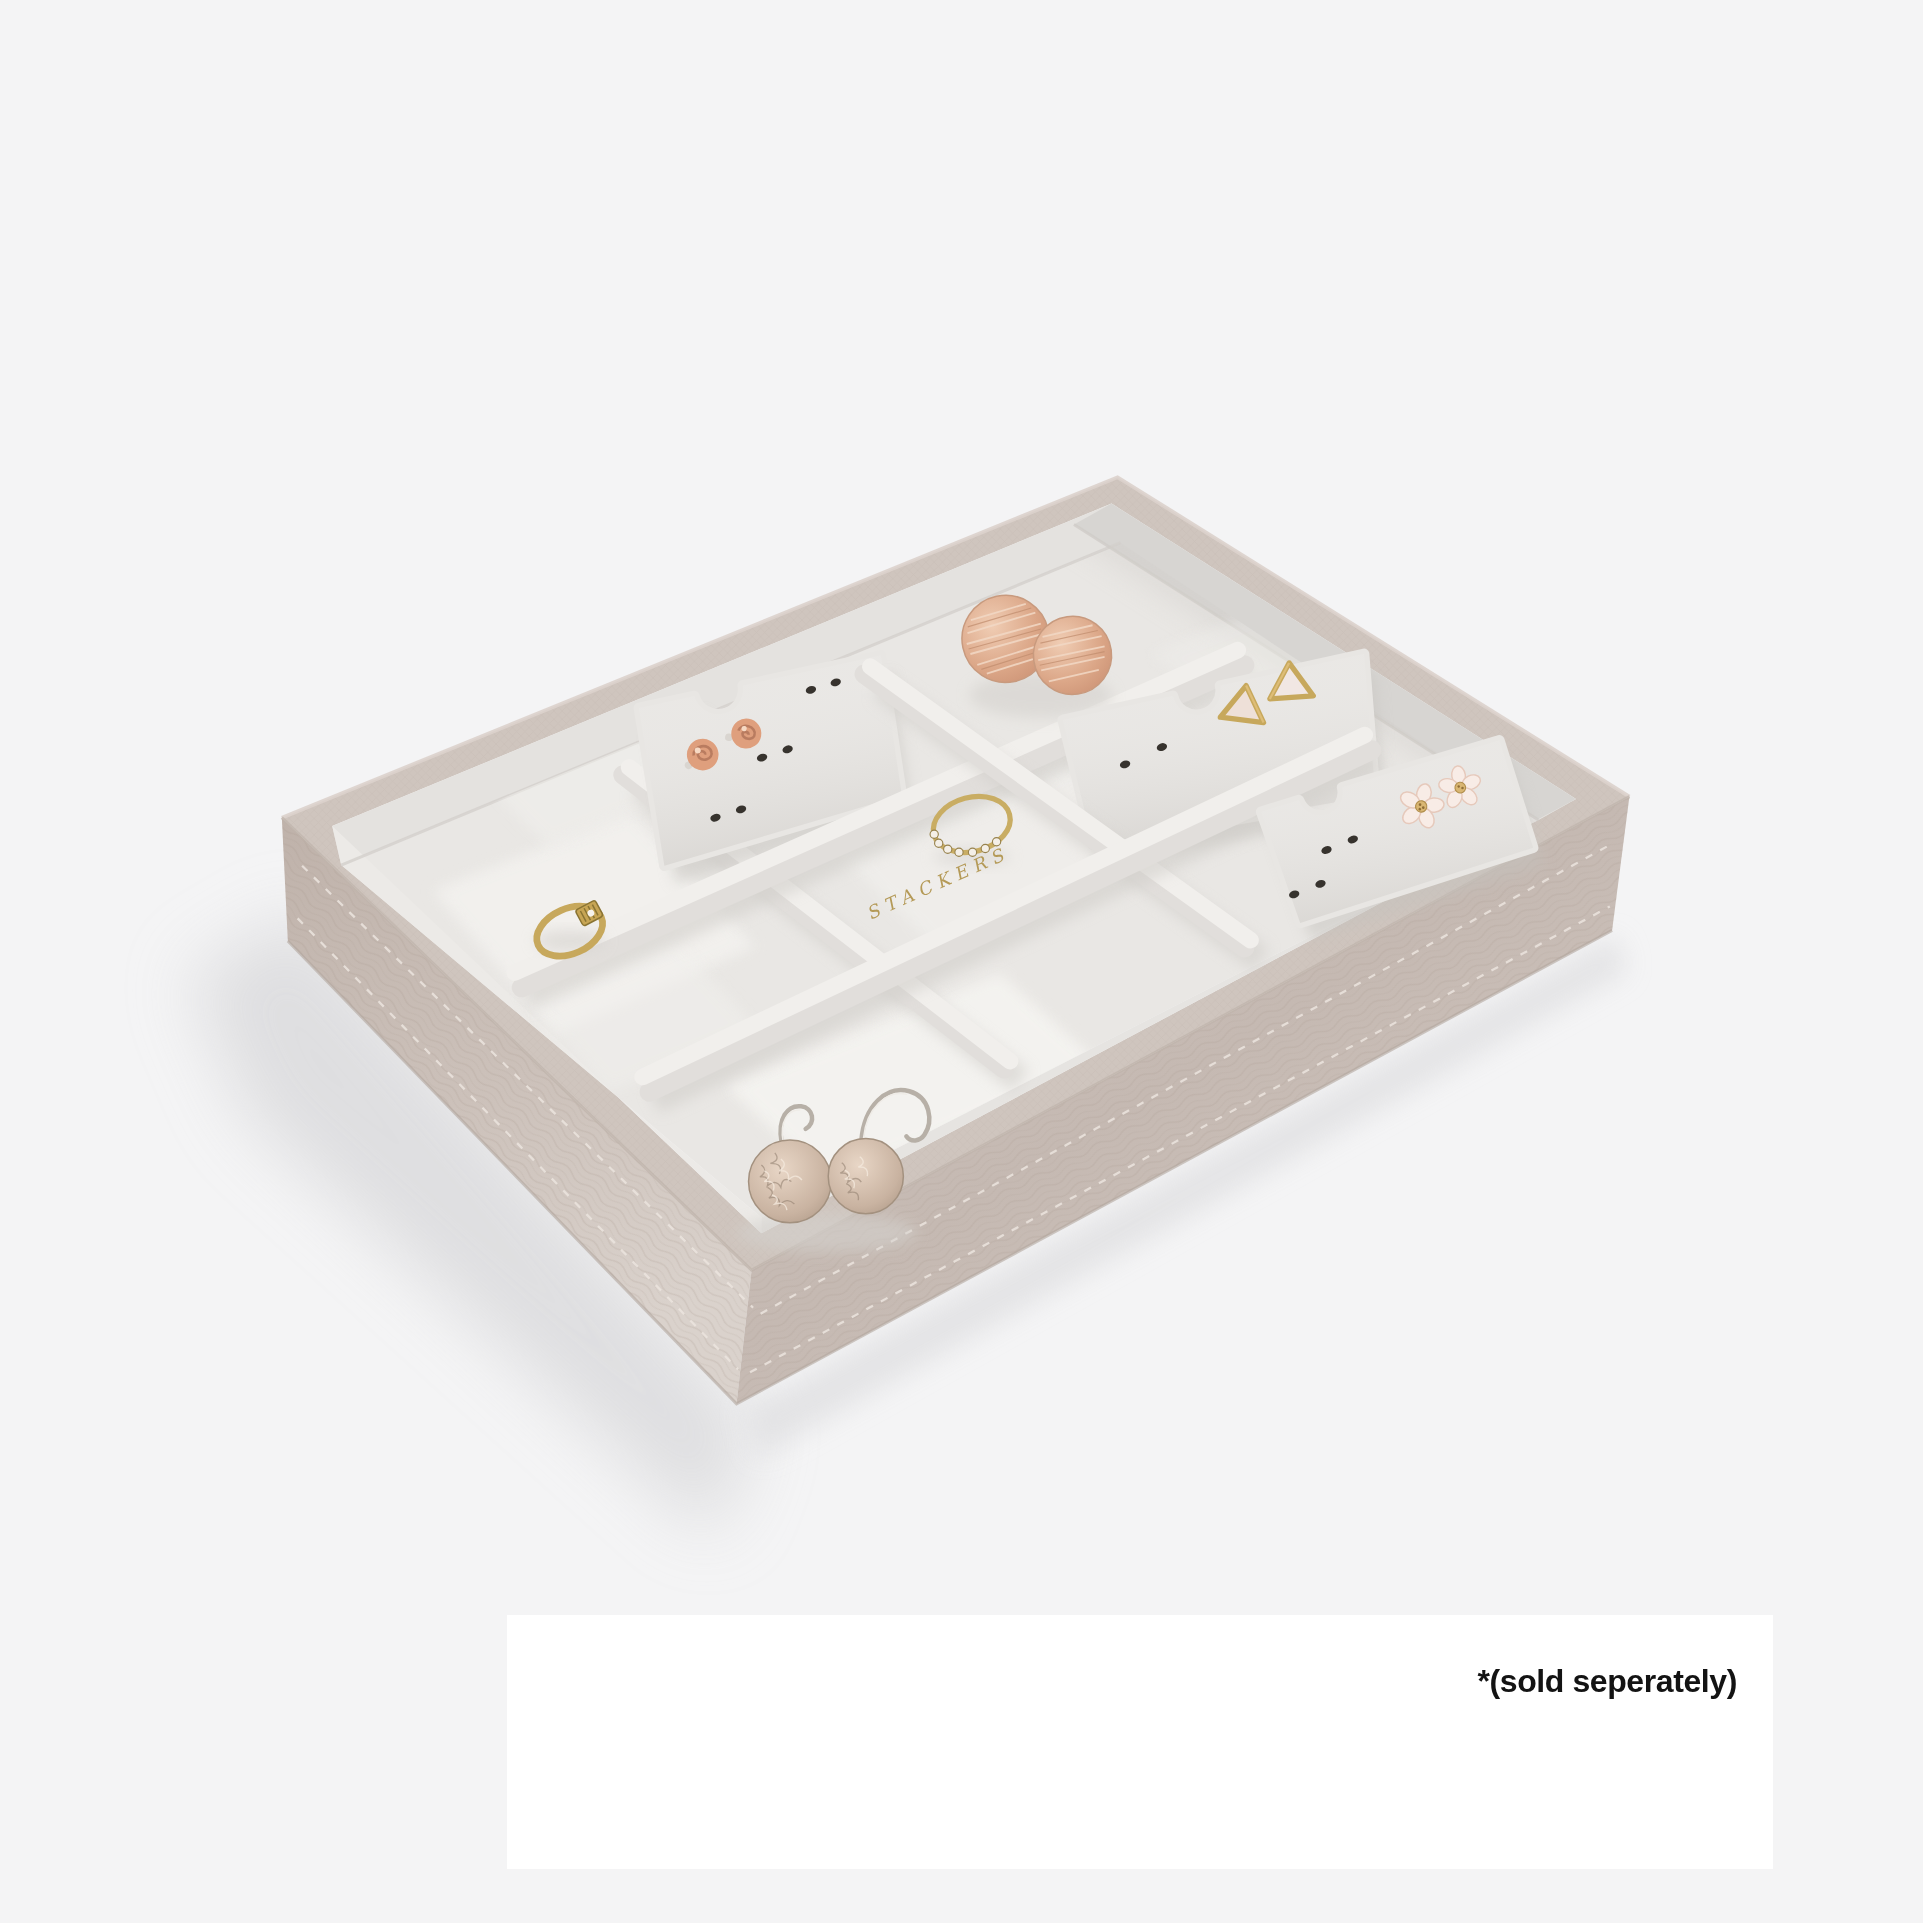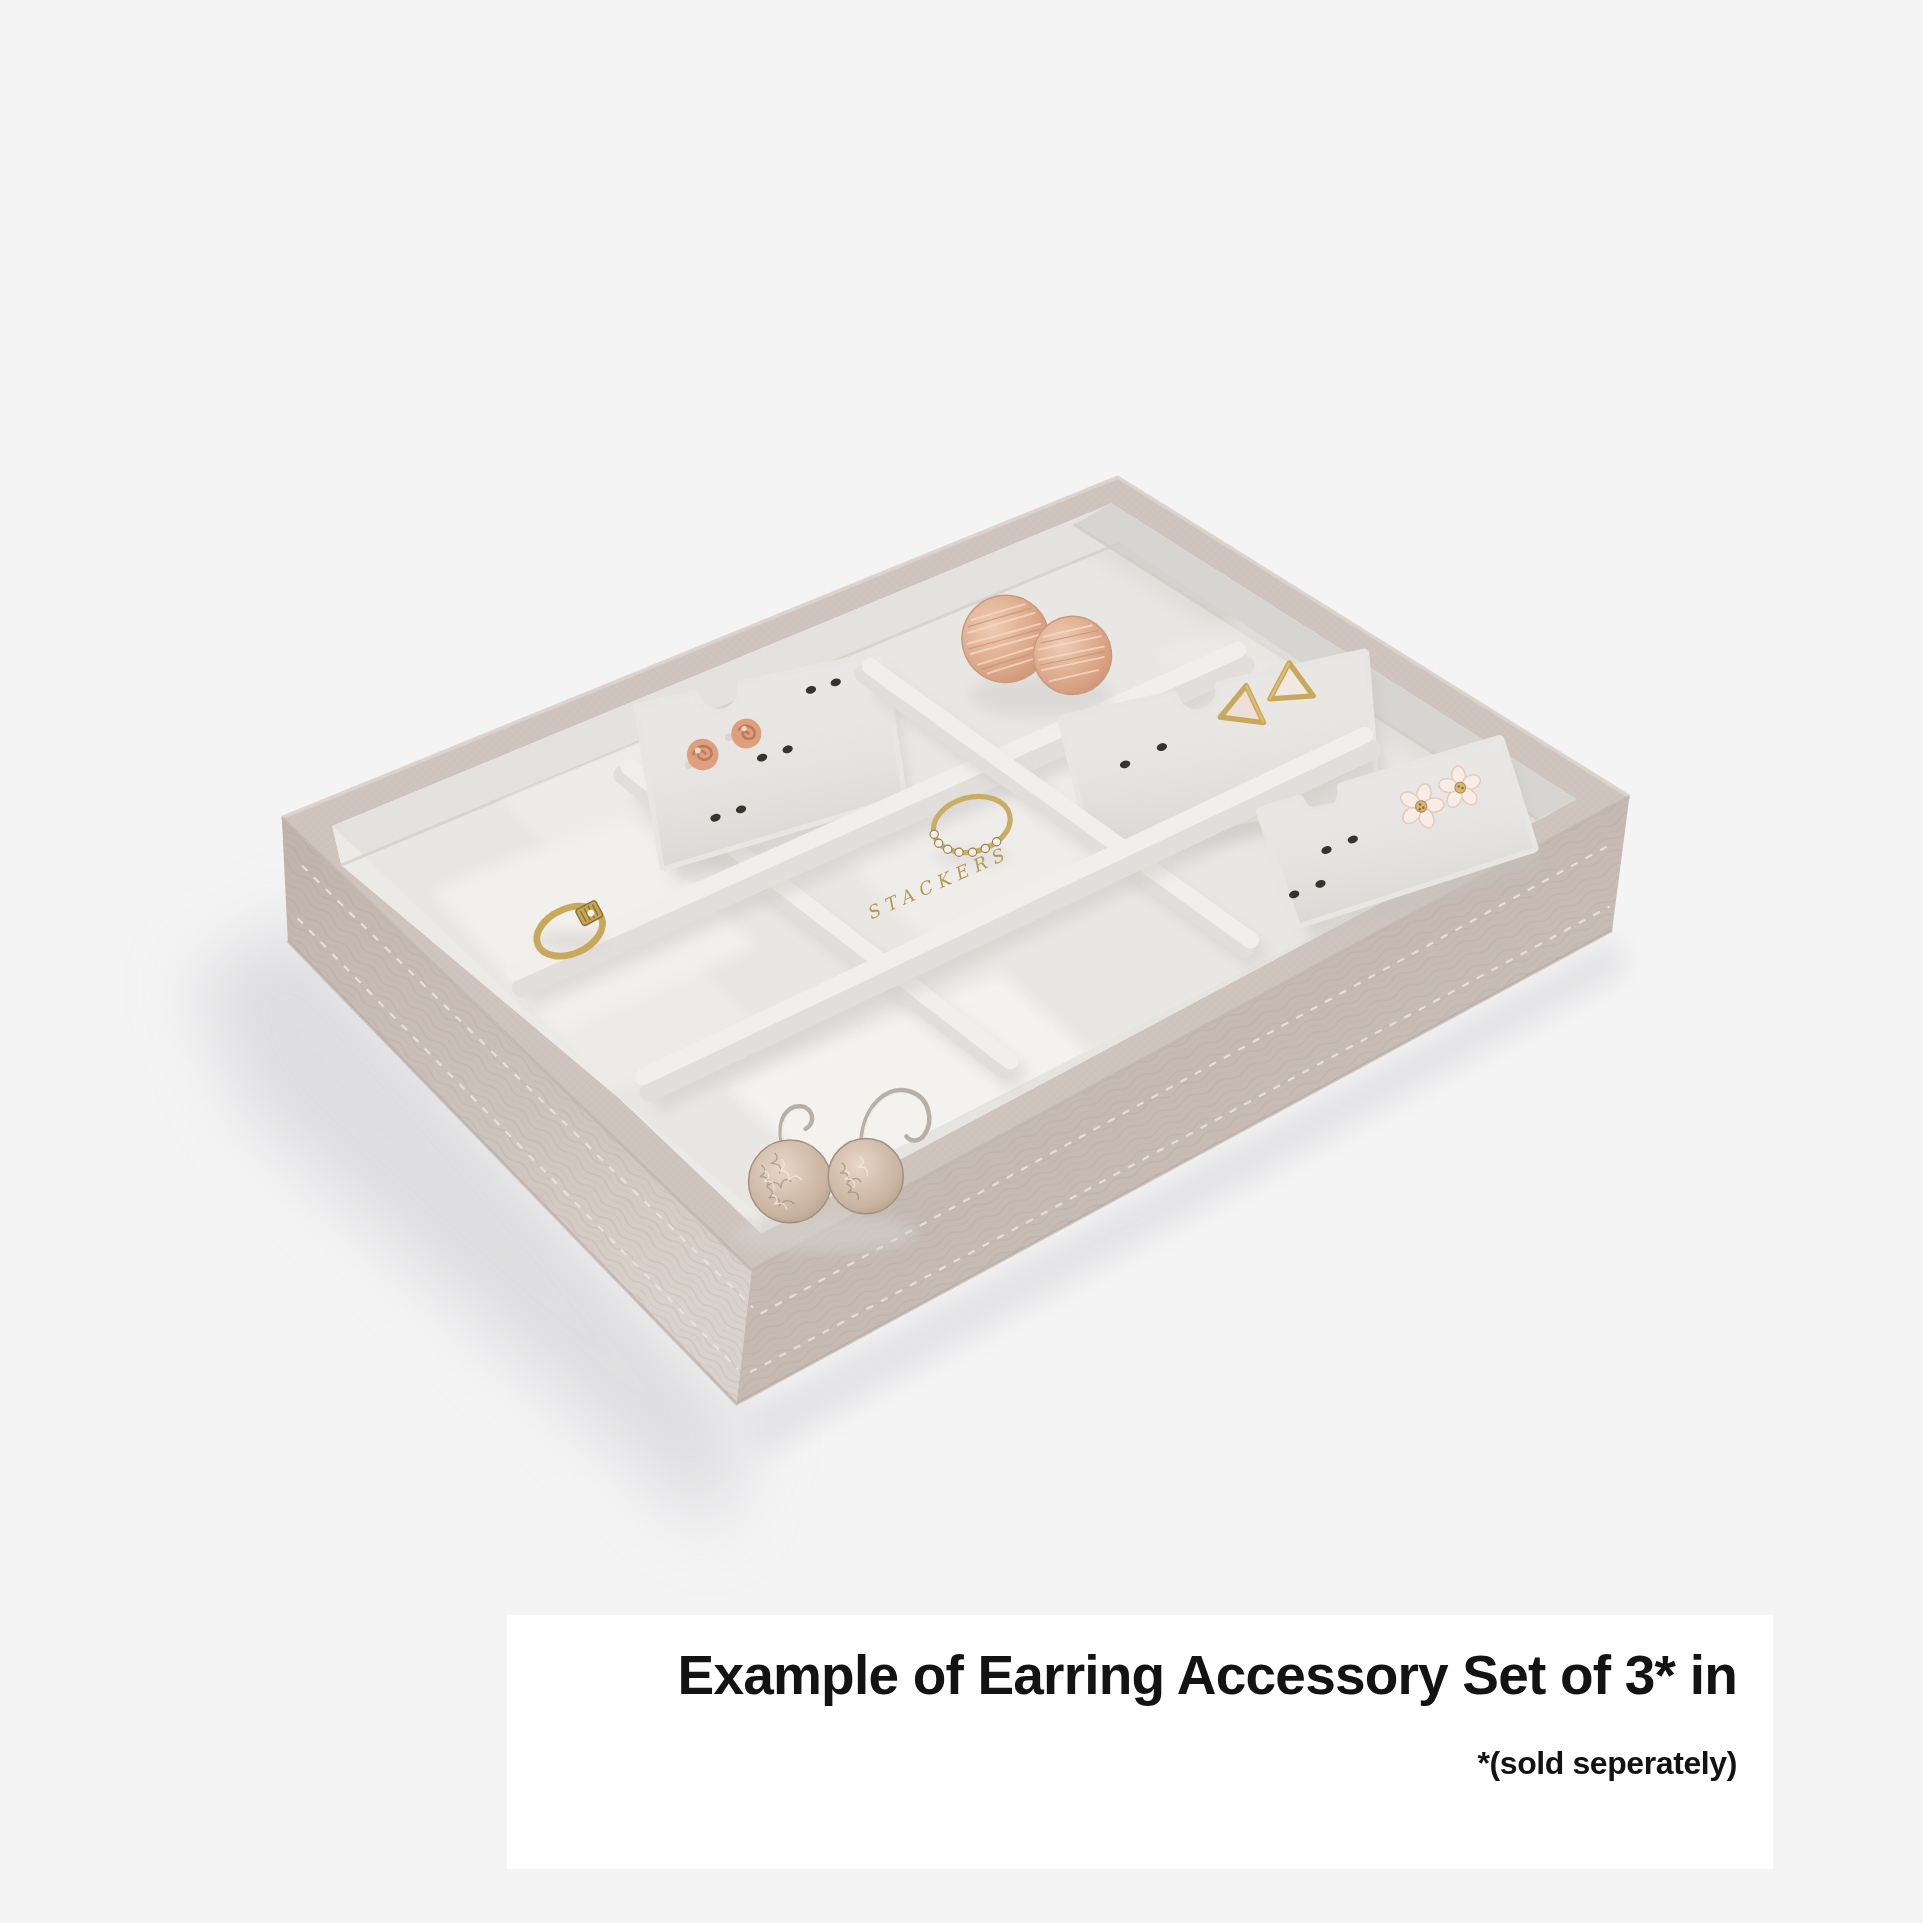--- a/index.html
+++ b/index.html
@@ -338,16 +338,15 @@
           <path d="M-28,-8 q12,6 0,12 q16,-2 12,12"></path>
           <path d="M-8,-26 q10,8 -2,14 q14,-2 12,12"></path>
         </g>
       </g>
     </g>
 
   </g>
 </svg>
 
 <div class="caption">
-  <div class="cap-line cap-line1">Example of Earring Accessory Set of 3* in</div>
   <div class="cap-footnote">*(sold seperately)</div>
 </div>
 
 
 </body></html>

